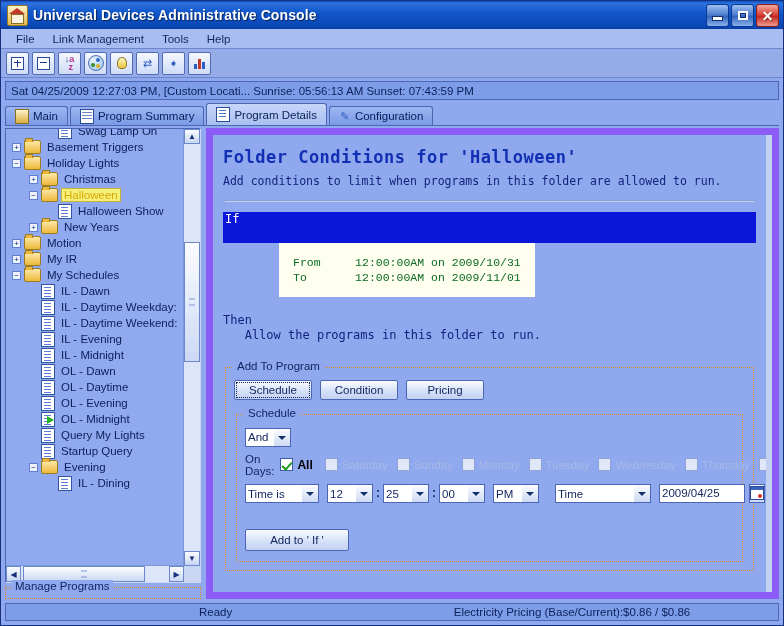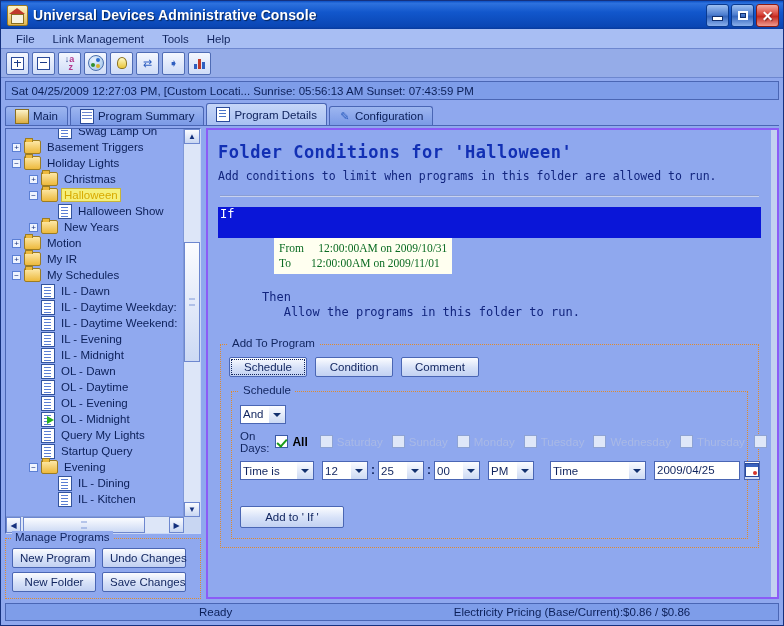--- a/index.html
+++ b/index.html
@@ -131,36 +131,36 @@
   #manage{margin-top:4px;border:1px dotted #e08a2e;padding:4px 6px 6px 6px;position:relative;}
   #manage .gtitle{position:absolute;top:-8px;left:6px;background:#8fa8ee;padding:0 3px;
     font-size:11.5px;color:#10245e;}
   .mgrid{display:flex;flex-wrap:wrap;gap:4px 6px;margin-top:5px;}
   .btn{border:1px solid #4a66b4;border-radius:2px;
     background:linear-gradient(180deg,#fbfcff,#d6e1f8 55%,#c2d1f2);
     font-size:11.5px;color:#10245e;padding:3px 7px;cursor:pointer;white-space:nowrap;
     font-family:"Liberation Sans",sans-serif;}
 
   
-  #rightpane{flex:1;margin-left:5px;background:#8fa8ee;border:2px solid #8b5cf6;
+  #rightpane{flex:1;margin-left:5px;background:#8fa8ee;border:7px solid #8b5cf6;
     position:relative;overflow:hidden;box-sizing:border-box;}
   #rp-inner{position:absolute;left:0;top:0;right:6px;bottom:0;padding:8px 10px 0 10px;}
   #hdr-title{font-family:"DejaVu Sans Mono","Liberation Mono",monospace;
     font-size:17px;font-weight:bold;color:#1230b4;letter-spacing:.5px;margin:4px 0 0 0;}
   #hdr-sub{font-family:"DejaVu Sans Mono","Liberation Mono",monospace;
     font-size:11.5px;color:#12257e;margin-top:7px;}
   #hdr-rule{height:2px;background:linear-gradient(180deg,#6b84c8,#e6ecfb);margin:12px 2px 10px 2px;}
 
   .ifbar{background:#0a16d8;color:#fff;font-family:"DejaVu Sans Mono","Liberation Mono",monospace;
     font-size:12px;padding:0 2px;height:31px;line-height:15px;}
-  .codeblk{font-family:Liberation Serif, serif;font-size:11.5px;
-    color:#0a6b22;background:#fffff0;display:inline-block;padding:3px;margin-left:56px;line-height:15px;}
+  .codeblk{font-family:Liberation Mono, monospace;font-size:11.5px;
+    color:#0a6b22;background:#fffff0;display:inline-block;padding:12px;margin-left:56px;line-height:15px;}
   .codeblk div{white-space:pre;padding:0 2px;}
   .thenblk{font-family:"DejaVu Sans Mono","Liberation Mono",monospace;font-size:12px;
-    color:#12257e;line-height:15px;margin-top:16px;margin-left:44px;}
+    color:#12257e;line-height:15px;margin-top:16px;}
   .thenblk div{white-space:pre;}
 
   
   .group{border:1px dotted #e08a2e;margin:0 2px;padding:10px 8px 8px 8px;position:relative;}
   .group>.gtitle{position:absolute;top:-8px;left:7px;background:#8fa8ee;padding:0 4px;
     font-size:11.5px;color:#10245e;}
   .row{display:flex;align-items:center;}
 
   select,input[type=text]{font-family:"Liberation Sans",sans-serif;font-size:11.5px;
     color:#10245e;border:1px solid #4a66b4;background:#fff;height:19px;box-sizing:border-box;
@@ -403,49 +403,38 @@
             <div class="trow" style="padding-left: 23px;">
               <span class="tog">−</span>
               <span class="folder"></span>
               <span class="tlabel">Evening</span>
             </div>
             <div class="trow" style="padding-left: 40px;">
               <span class="tspace"></span>
               <span class="pgicon"></span>
               <span class="tlabel">IL - Dining</span>
             </div>
-            <div class="trow" style="padding-left: 40px;">
-              <span class="tspace"></span>
-              <span class="pgicon"></span>
-              <span class="tlabel">IL - Kitchen</span>
-            </div>
           </div>
 
         <div class="vscroll">
           <div class="sbtn" style="height:15px;width:100%;">▲</div>
           <div class="sthumb" style="position:absolute;top:113px;left:0;width:100%;height:120px;"></div>
           <div class="sbtn" style="position:absolute;bottom:0;height:15px;width:100%;">▼</div>
         </div>
 
         <div class="hscroll">
           <div class="sbtn" style="position:absolute;left:0;top:0;width:15px;height:100%;">◀</div>
           <div class="sthumb" style="position:absolute;left:17px;top:0;width:122px;height:100%;"></div>
           <div class="sbtn" style="position:absolute;right:0;top:0;width:15px;height:100%;">▶</div>
         </div>
         <div class="corner"></div>
       </div>
 
       <div id="manage">
         <div class="gtitle">Manage Programs</div>
-        <div class="mgrid">
-          <button class="btn" style="width:84px">New Program</button>
-          <button class="btn" style="width:84px">Undo Changes</button>
-          <button class="btn" style="width:84px">New Folder</button>
-          <button class="btn" style="width:84px">Save Changes</button>
-        </div>
       </div>
     </div>
 
     <div id="rightpane">
       <div id="rp-inner">
         <div id="hdr-title">Folder Conditions for 'Halloween'</div>
         <div id="hdr-sub">Add conditions to limit when programs in this folder are allowed to run.</div>
         <div id="hdr-rule"></div>
 
         <div class="ifbar">If</div>
@@ -457,21 +446,21 @@
         <div class="thenblk">
           <div>Then</div>
           <div>   Allow the programs in this folder to run.</div>
         </div>
 
         <div class="group" style="margin-top:24px">
           <div class="gtitle">Add To Program</div>
           <div class="row" style="gap:8px;margin-top:2px">
             <button class="btn focus" style="width:78px">Schedule</button>
             <button class="btn" style="width:78px">Condition</button>
-            <button class="btn" style="width:78px">Comment</button>
+            <button class="btn" style="width:78px">Pricing</button>
           </div>
 
           <div class="group" style="margin-top:14px;padding:12px 8px 10px 8px">
             <div class="gtitle">Schedule</div>
 
             <div class="row">
               <span class="selwrap">
                 <select id="sel-op" style="width:46px"><option value="And">And</option><option value="Or">Or</option></select>
               </span>
             </div>

